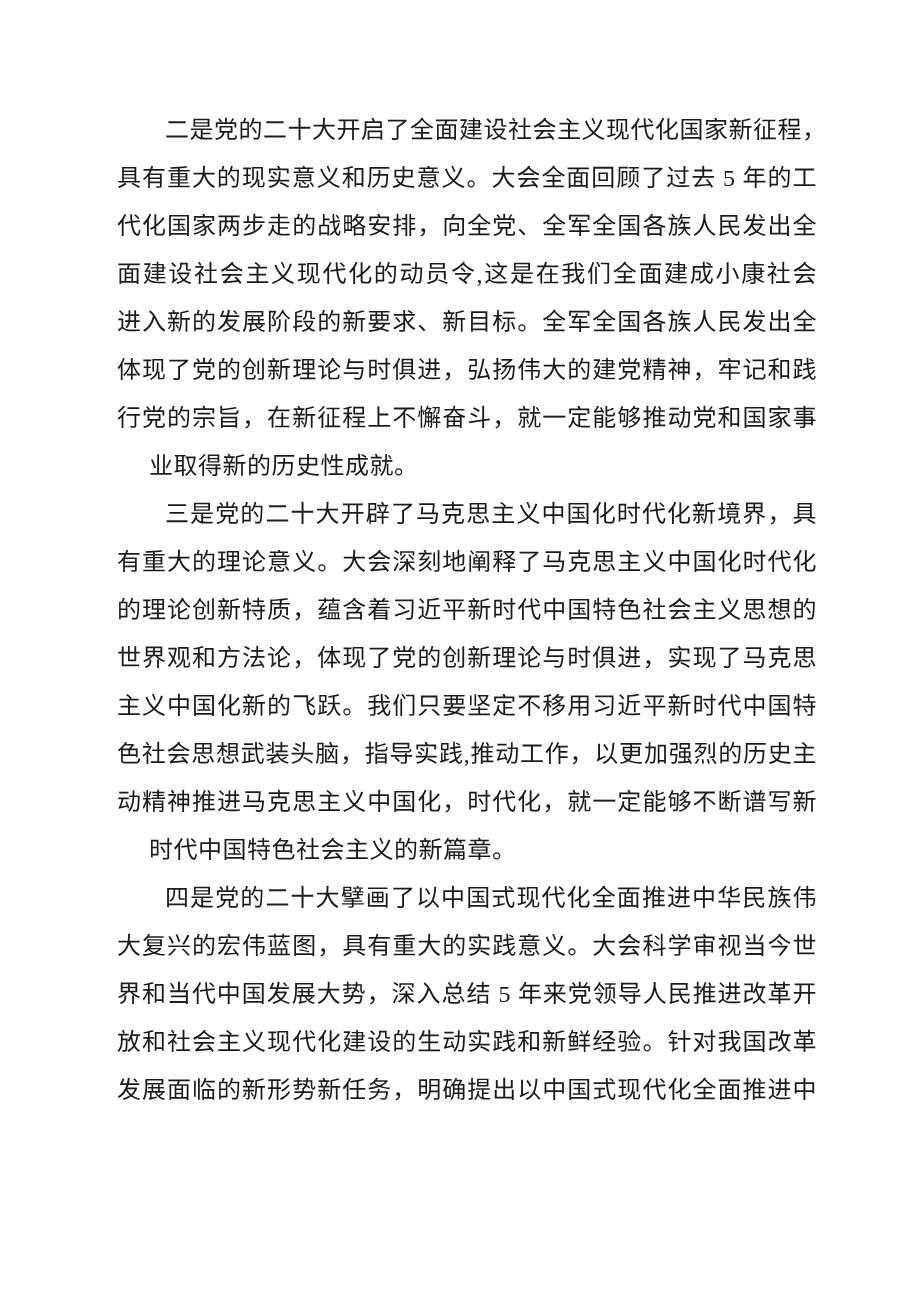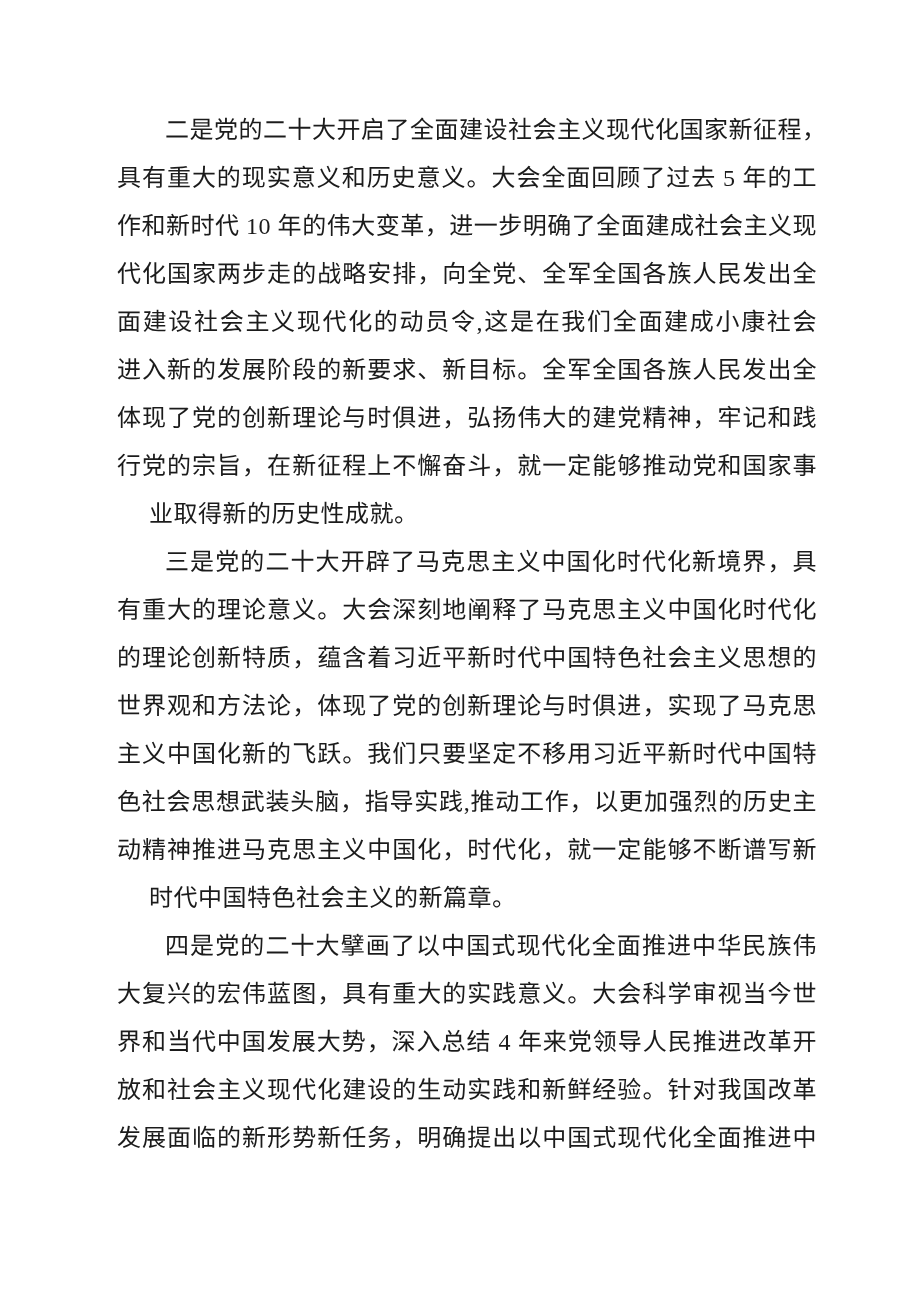--- a/index.html
+++ b/index.html
@@ -47,21 +47,20 @@
 </style>
 </head>
 <body>
 
 <div class="page">
   <div class="textblock">
 
     <div class="para">
       <div class="line indent">二是党的二十大开启了全面建设社会主义现代化国家新征程，</div>
       <div class="line">具有重大的现实意义和历史意义。大会全面回顾了过去 5 年的工</div>
-      <div class="line">作和新时代 10 年的伟大变革，进一步明确了全面建成社会主义现</div>
       <div class="line">代化国家两步走的战略安排，向全党、全军全国各族人民发出全</div>
       <div class="line">面建设社会主义现代化的动员令,这是在我们全面建成小康社会</div>
       <div class="line">进入新的发展阶段的新要求、新目标。全军全国各族人民发出全</div>
       <div class="line">体现了党的创新理论与时俱进，弘扬伟大的建党精神，牢记和践</div>
       <div class="line">行党的宗旨，在新征程上不懈奋斗，就一定能够推动党和国家事</div>
       <div class="line para-end">业取得新的历史性成就。</div>
     </div>
 
     <div class="para">
       <div class="line indent">三是党的二十大开辟了马克思主义中国化时代化新境界，具</div>
@@ -70,19 +69,19 @@
       <div class="line">世界观和方法论，体现了党的创新理论与时俱进，实现了马克思</div>
       <div class="line">主义中国化新的飞跃。我们只要坚定不移用习近平新时代中国特</div>
       <div class="line">色社会思想武装头脑，指导实践,推动工作，以更加强烈的历史主</div>
       <div class="line">动精神推进马克思主义中国化，时代化，就一定能够不断谱写新</div>
       <div class="line para-end">时代中国特色社会主义的新篇章。</div>
     </div>
 
     <div class="para">
       <div class="line indent">四是党的二十大擘画了以中国式现代化全面推进中华民族伟</div>
       <div class="line">大复兴的宏伟蓝图，具有重大的实践意义。大会科学审视当今世</div>
-      <div class="line">界和当代中国发展大势，深入总结 4 年来党领导人民推进改革开</div>
+      <div class="line">界和当代中国发展大势，深入总结 5 年来党领导人民推进改革开</div>
       <div class="line">放和社会主义现代化建设的生动实践和新鲜经验。针对我国改革</div>
       <div class="line">发展面临的新形势新任务，明确提出以中国式现代化全面推进中</div>
     </div>
 
   </div>
 </div>
 
 </body></html>

